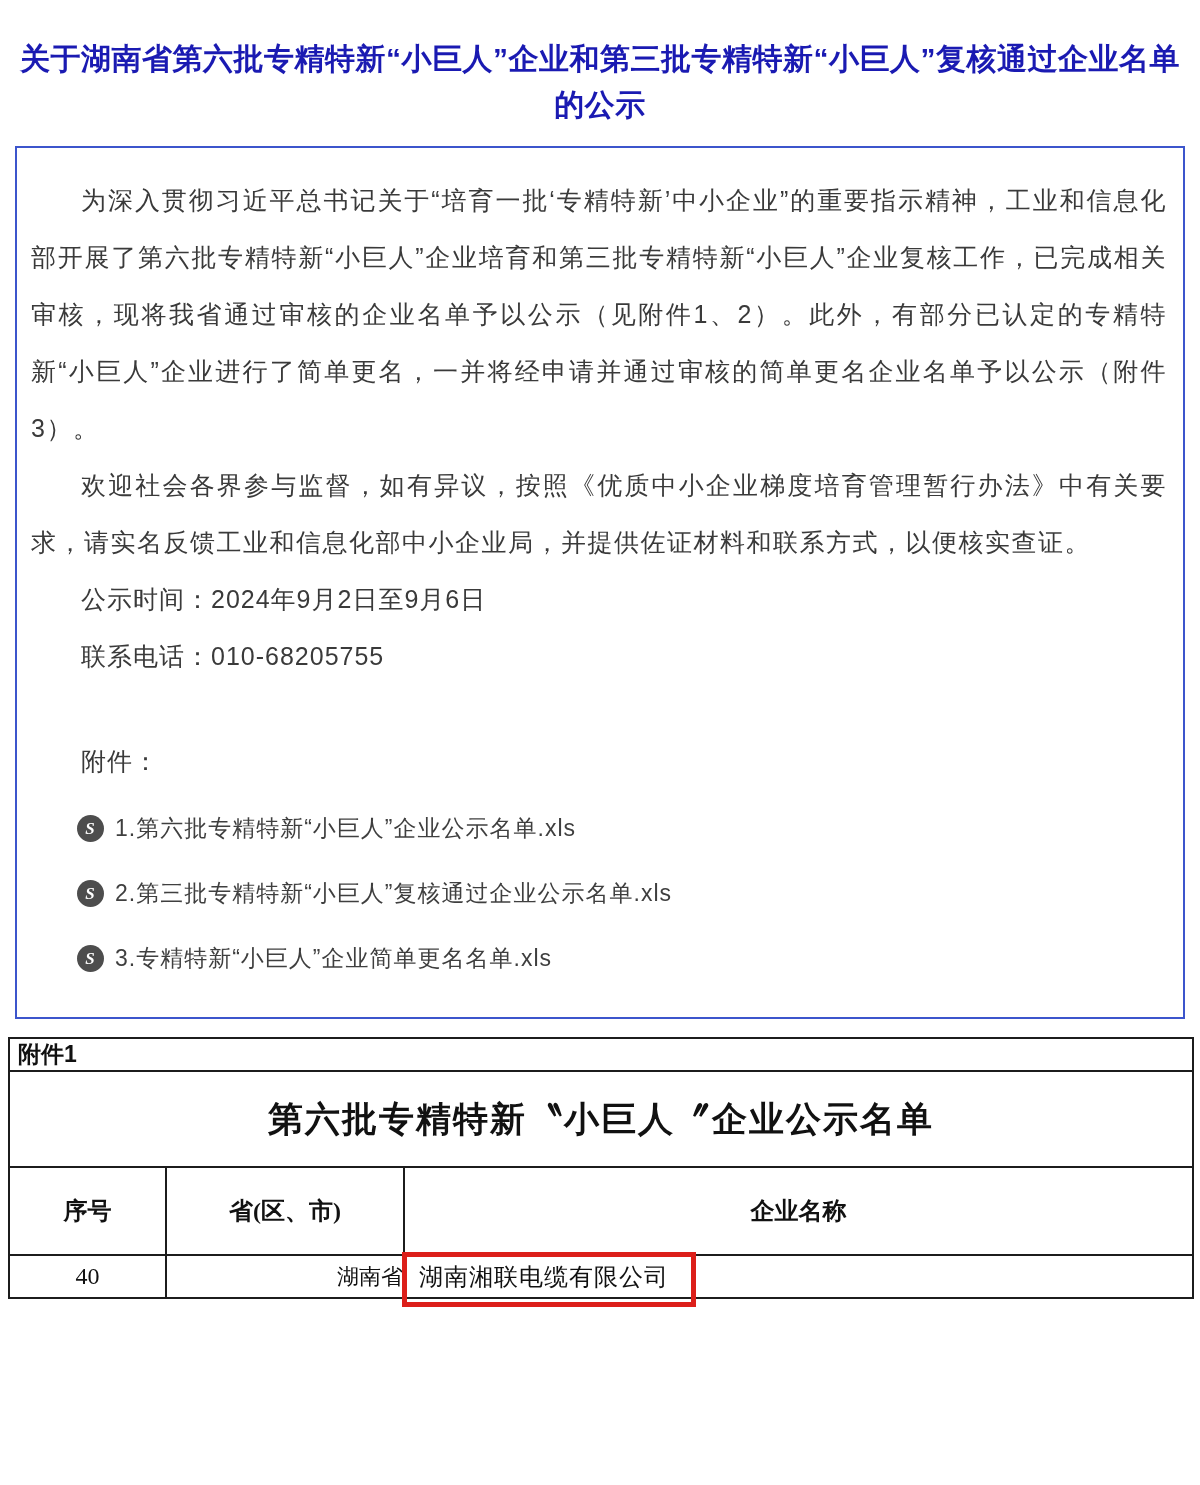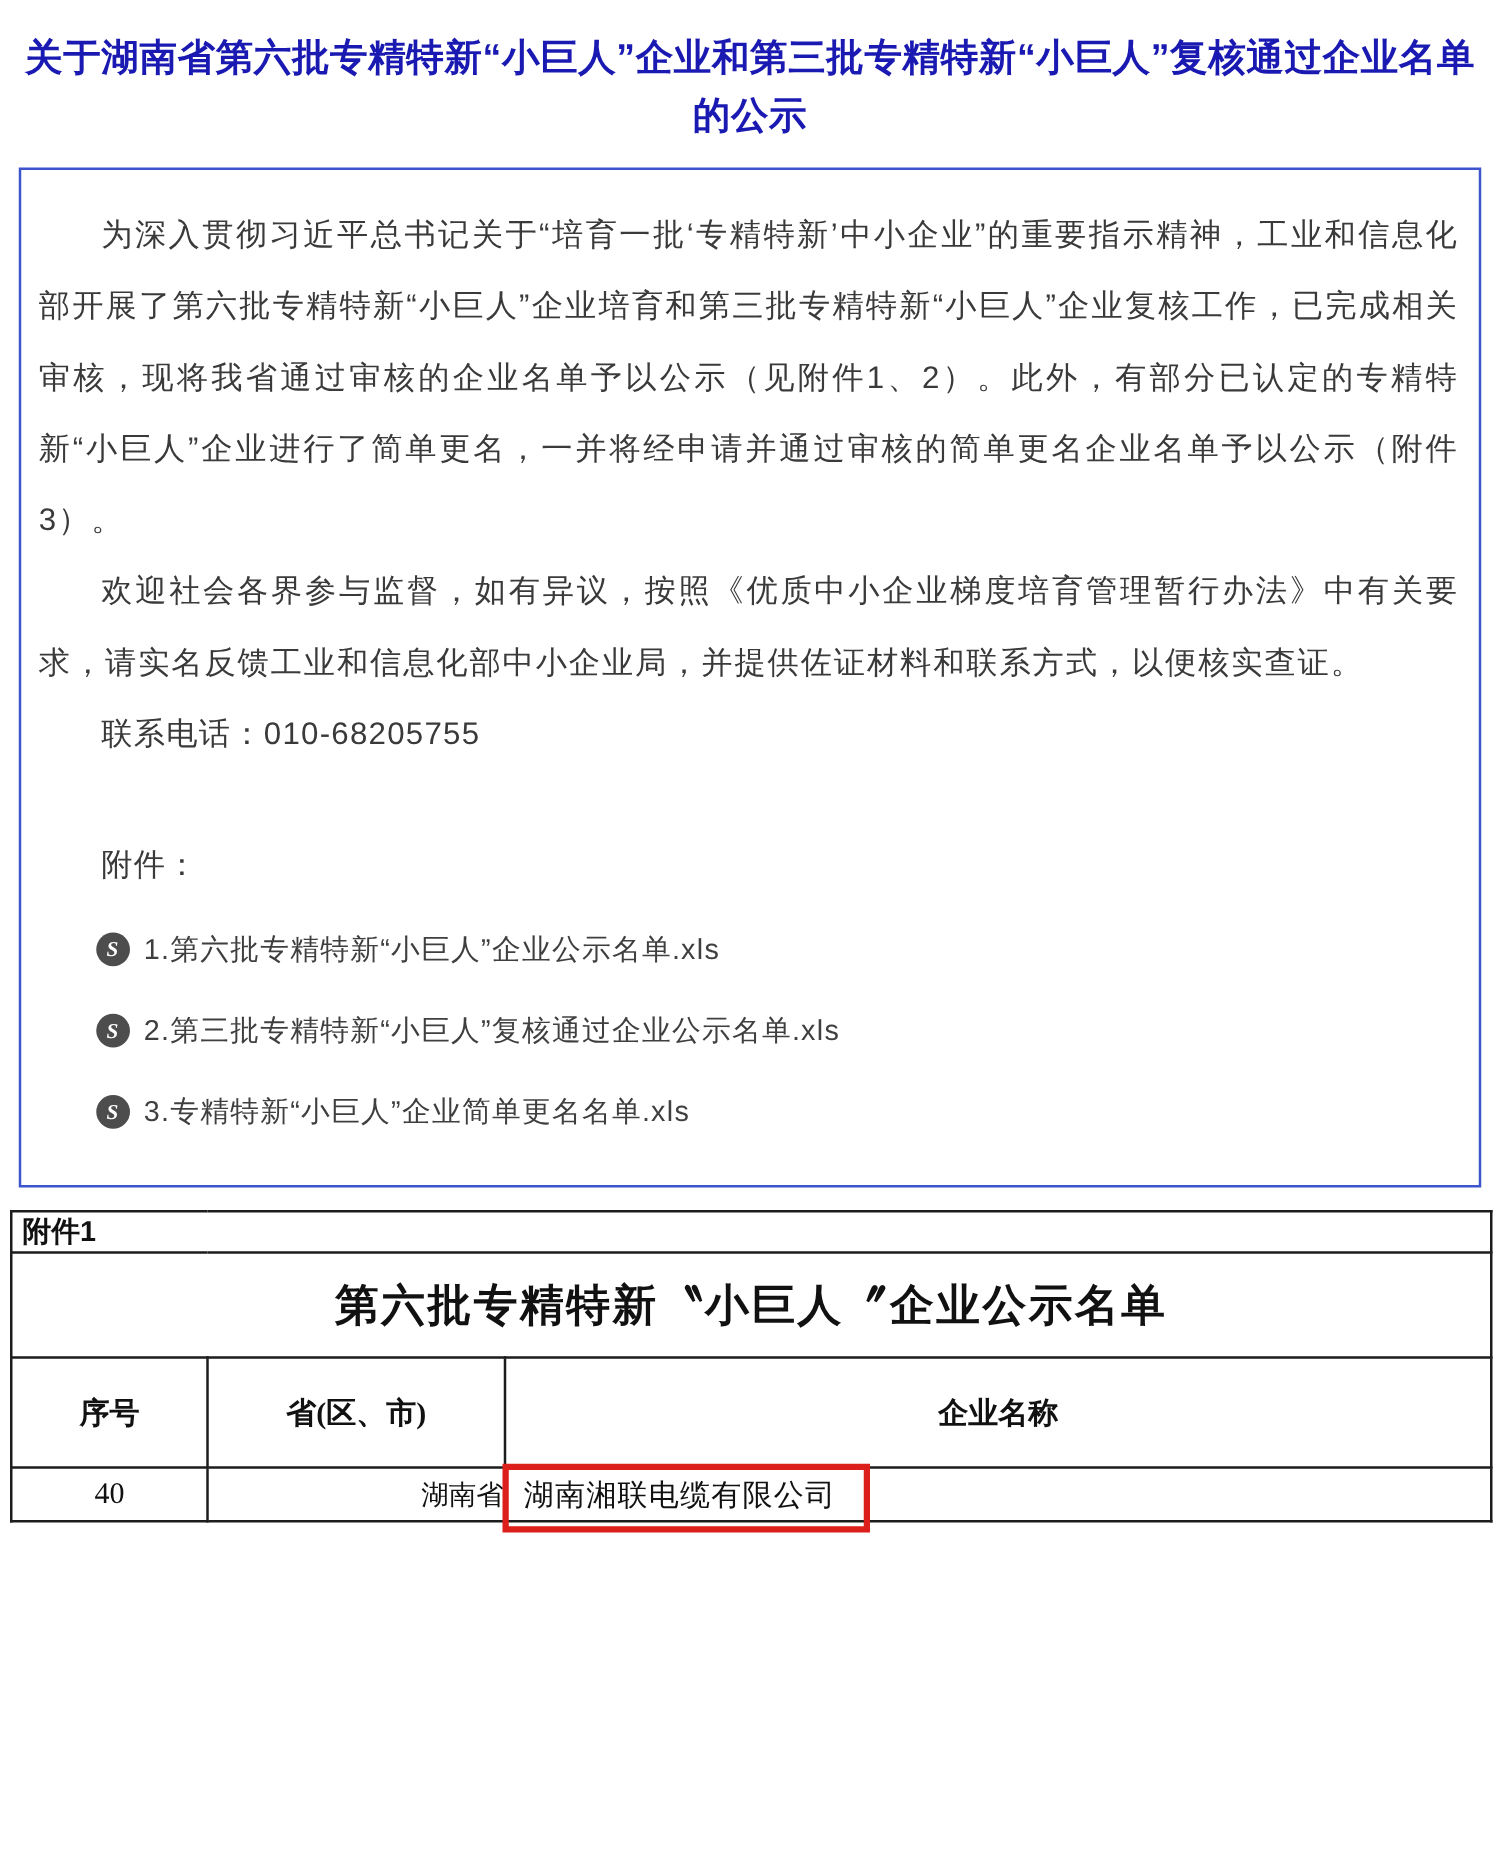--- a/index.html
+++ b/index.html
@@ -7,21 +7,21 @@
   body {
     width: 1200px;
     height: 1485px;
     font-family: "Liberation Sans", sans-serif;
     color: #3a3a3a;
     overflow: hidden;
   }
 
   
   .doc-title {
-    margin: 24px 14px 0;
+    margin: 36px 14px 0;
     text-align: center;
     font-size: 30px;
     font-weight: bold;
     line-height: 46px;
     color: #1a1ab2;
     letter-spacing: 0.5px;
   }
 
   
   .notice-box {
@@ -101,21 +101,21 @@
   }
   td.cell-label {
     height: 30px;
     padding-left: 8px;
     font-family: "Liberation Sans", sans-serif;
     font-weight: bold;
     font-size: 23px;
     border-bottom-width: 3px;
   }
   td.cell-title {
-    height: 84px;
+    height: 96px;
     text-align: center;
     font-family: "Liberation Sans", sans-serif;
     font-weight: bold;
     font-size: 35px;
     letter-spacing: 2px;
     border-bottom-width: 3px;
   }
   td.cell-header {
     height: 88px;
     text-align: center;
@@ -149,20 +149,21 @@
 <div class="doc-title">
   <div>关于湖南省第六批专精特新“小巨人”企业和第三批专精特新“小巨人”复核通过企业名单</div>
   <div>的公示</div>
 </div>
 
 <div class="notice-box">
 
   <p class="para">为深入贯彻习近平总书记关于“培育一批‘专精特新’中小企业”的重要指示精神，工业和信息化部开展了第六批专精特新“小巨人”企业培育和第三批专精特新“小巨人”企业复核工作，已完成相关审核，现将我省通过审核的企业名单予以公示（见附件1、2）。此外，有部分已认定的专精特新“小巨人”企业进行了简单更名，一并将经申请并通过审核的简单更名企业名单予以公示（附件3）。</p>
   <p class="para">欢迎社会各界参与监督，如有异议，按照《优质中小企业梯度培育管理暂行办法》中有关要求，请实名反馈工业和信息化部中小企业局，并提供佐证材料和联系方式，以便核实查证。</p>
 
+  <div class="meta-line">公示时间：2024年9月2日至9月6日</div>
   <div class="meta-line">联系电话：010-68205755</div>
 
   <div class="meta-line attach-label">附件：</div>
 
   <div class="attach-list">
     <div class="attach-item">
       <span class="attach-icon">S</span>
       <span>1.第六批专精特新“小巨人”企业公示名单.xls</span>
     </div>
     <div class="attach-item">

